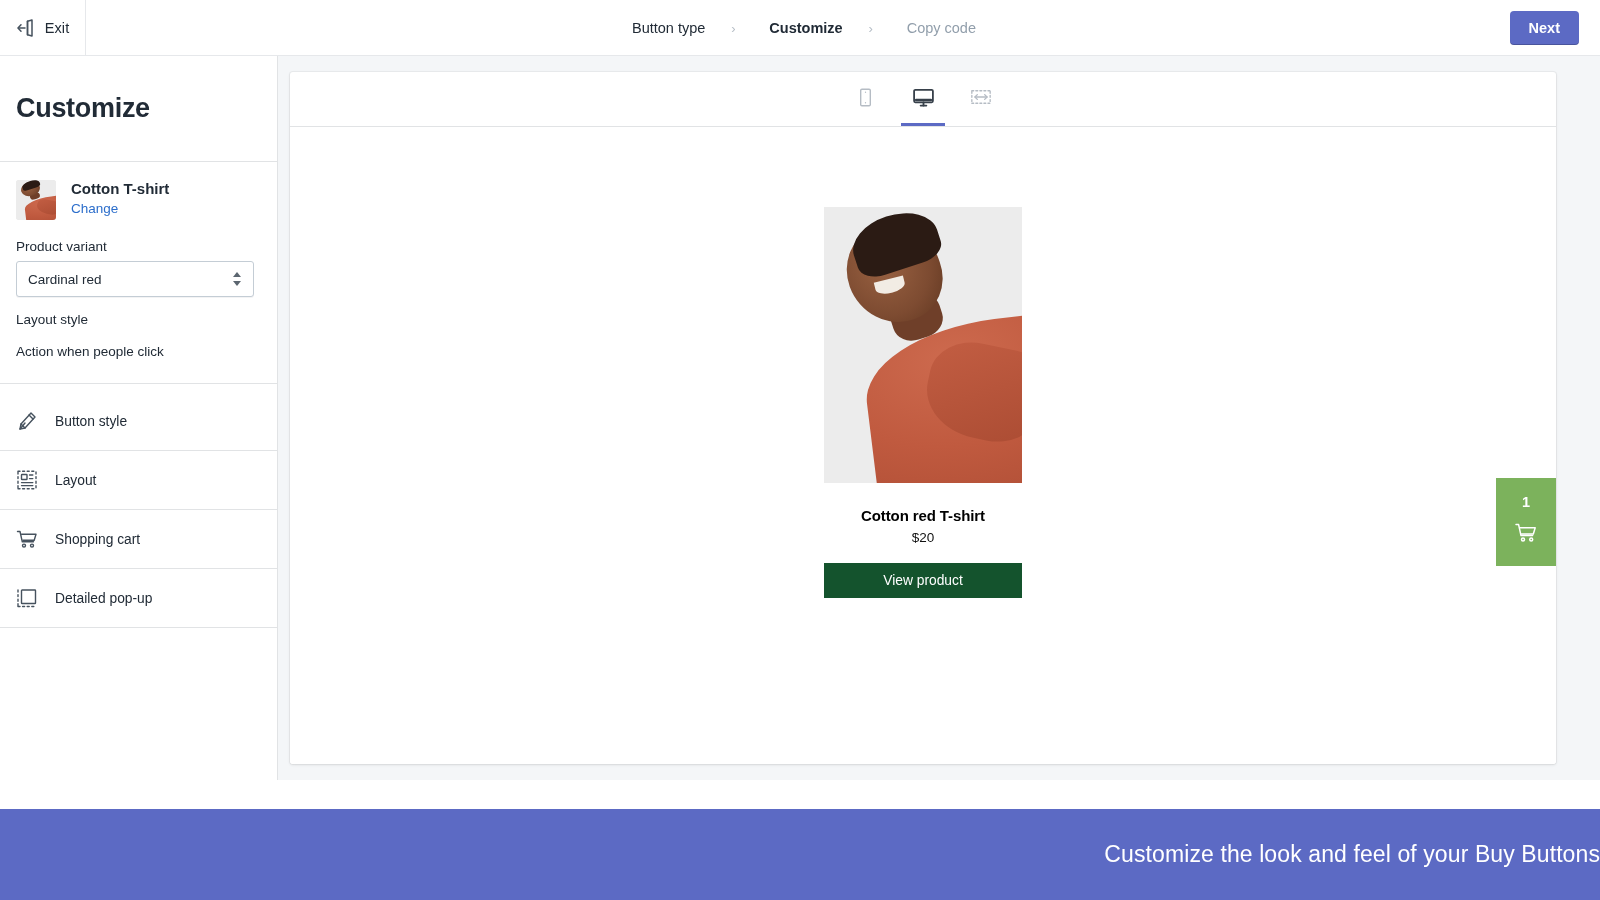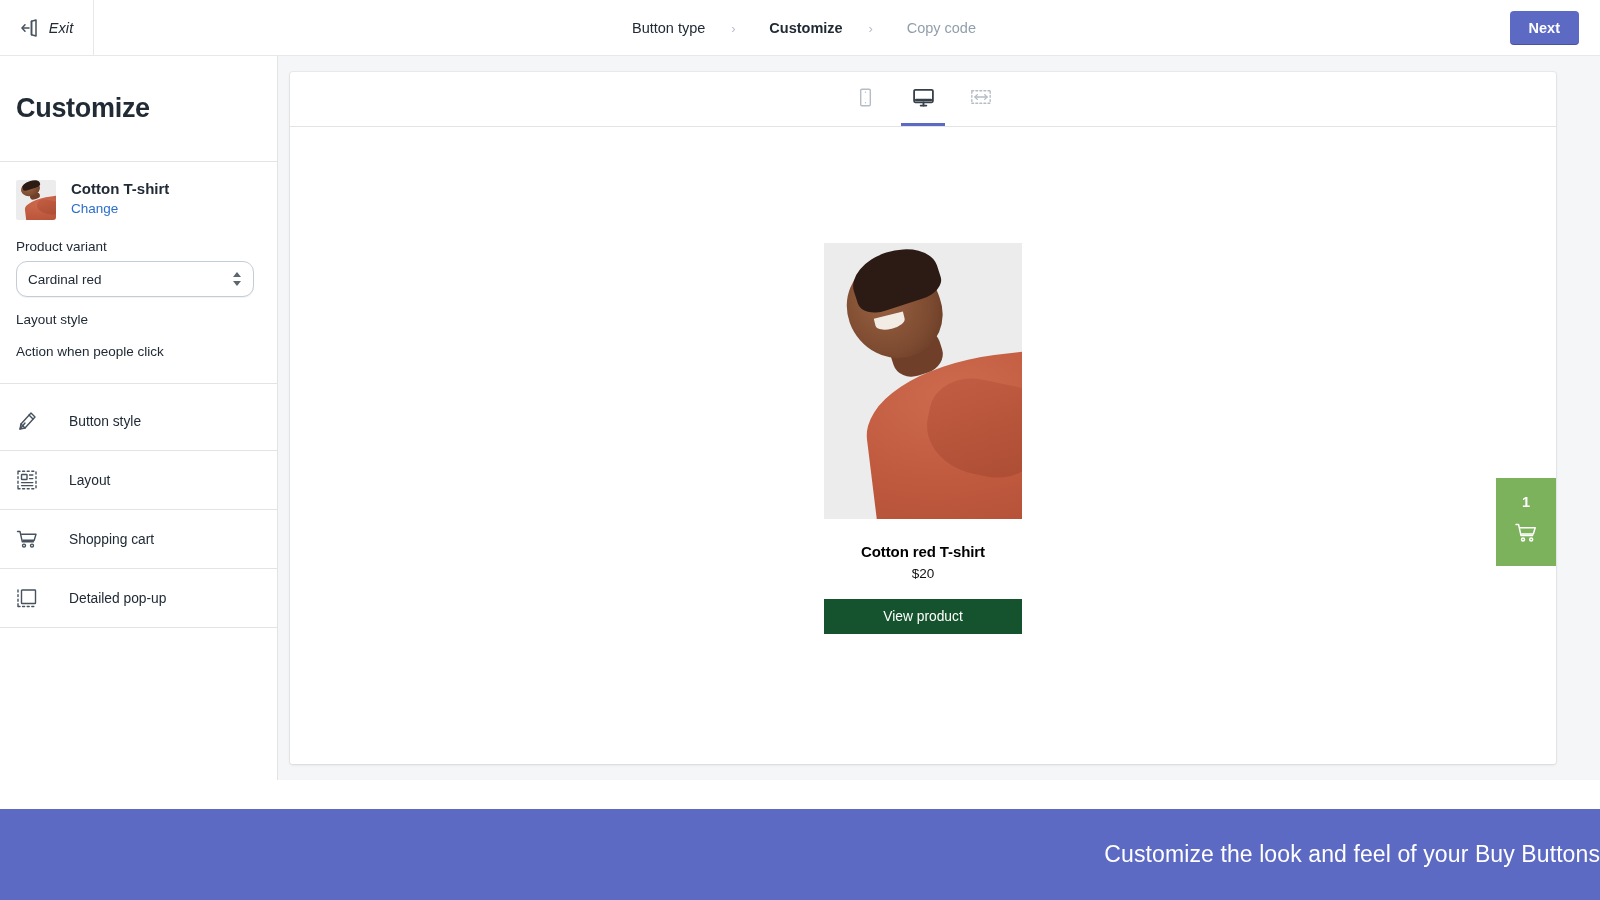--- a/index.html
+++ b/index.html
@@ -13,27 +13,26 @@
 
   
   .topbar {
     position: absolute; top: 0; left: 0;
     width: 1600px; height: 56px;
     background: #ffffff;
     border-bottom: 1px solid #e6e8eb;
     display: flex; align-items: center;
   }
   .exit-btn {
-    width: 94px; height: 56px;
+    width: 86px; height: 56px;
     display: flex; align-items: center; justify-content: center;
     gap: 9px;
     border-right: 1px solid #e6e8eb;
     cursor: pointer;
     background: transparent;
-    font-style: italic;
   }
   .exit-btn .exit-label {
     font-size: 14.5px; color: #212b36; letter-spacing: .1px;
   }
   .exit-icon { width: 20px; height: 20px; display: block; flex: none; }
 
   .breadcrumb {
     position: absolute; left: 0; right: 0; top: 0; height: 56px;
     display: flex; align-items: center; justify-content: center;
     gap: 0px; pointer-events: none;
@@ -87,40 +86,40 @@
   .product-name { font-size: 15px; font-weight: bold; color: #212b36; line-height: 17px; }
   .product-change {
     font-size: 13.5px; color: #2c6ecb; margin-top: 4px;
     cursor: pointer; display: inline-block;
   }
 
   .field { padding: 0 16px; margin-top: 14px; }
   .field-label { font-size: 13.5px; color: #212b36; margin-bottom: 5px; line-height: 18px; }
   .select-box {
     position: relative; width: 238px; height: 36px;
-    border: 1px solid #c4cdd5; border-radius: 11px;
+    border: 1px solid #c4cdd5; border-radius: 3px;
     background: #ffffff;
     display: flex; align-items: center;
     padding: 0 34px 0 11px;
     cursor: pointer;
     box-shadow: 0 1px 0 rgba(22,29,37,.05);
   }
   .select-value { font-size: 13.5px; color: #212b36; white-space: nowrap; overflow: hidden; }
   .select-arrows {
     position: absolute; right: 11px; top: 50%; transform: translateY(-50%);
     width: 10px; height: 18px;
   }
   .select-arrows svg { display: block; }
 
   .sidebar-divider { height: 1px; background: #e1e3e5; margin-top: 22px; }
   .sidebar-gap { height: 8px; background: #ffffff; }
 
   .nav-item {
     height: 59px; display: flex; align-items: center;
-    padding: 0 16px; gap: 31px;
+    padding: 0 16px; gap: 17px;
     border-bottom: 1px solid #e1e3e5;
     cursor: pointer; background: #ffffff;
   }
   .nav-item:first-of-type { border-top: 1px solid #e1e3e5; }
   .nav-icon { width: 22px; height: 22px; flex: none; display: block; }
   .nav-label { font-size: 13.8px; color: #212b36; }
 
   
   .preview-wrap {
     position: absolute; top: 56px; left: 278px;
@@ -149,21 +148,21 @@
     border-bottom: 3px solid transparent;
     padding-bottom: 5px;
   }
   .device-btn.active { border-bottom-color: #5c6ac4; }
 
   .preview-body {
     flex: 1; position: relative; background: #ffffff;
     display: flex; align-items: flex-start; justify-content: center;
   }
   .buy-button-block {
-    width: 198px; margin-top: 116px;
+    width: 198px; margin-top: 80px;
     display: flex; flex-direction: column; align-items: center;
   }
   .bb-image {
     width: 198px; height: 276px;
     background: #ececed;
     position: relative; overflow: hidden;
   }
   .bb-title {
     font-size: 15px; font-weight: bold; color: #000000;
     margin-top: 24px; text-align: center; letter-spacing: -.1px;

